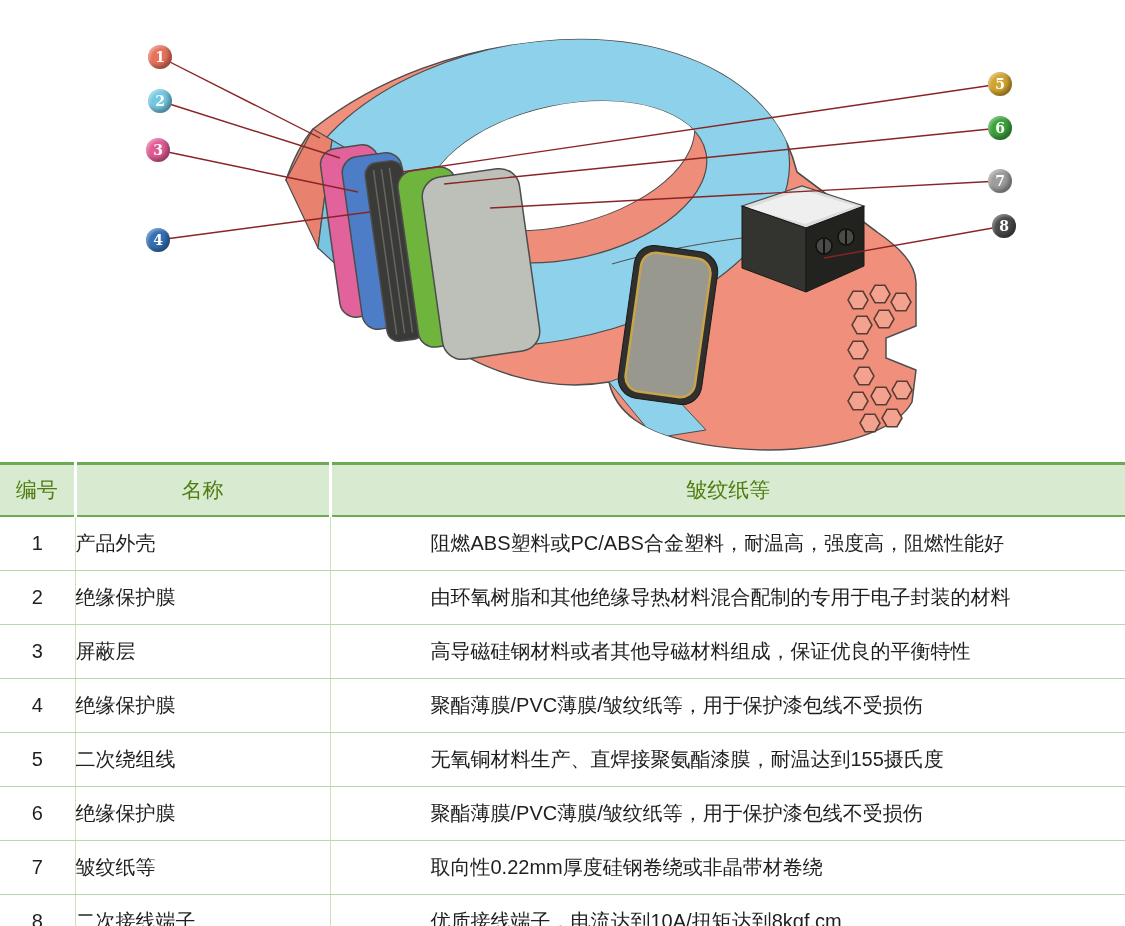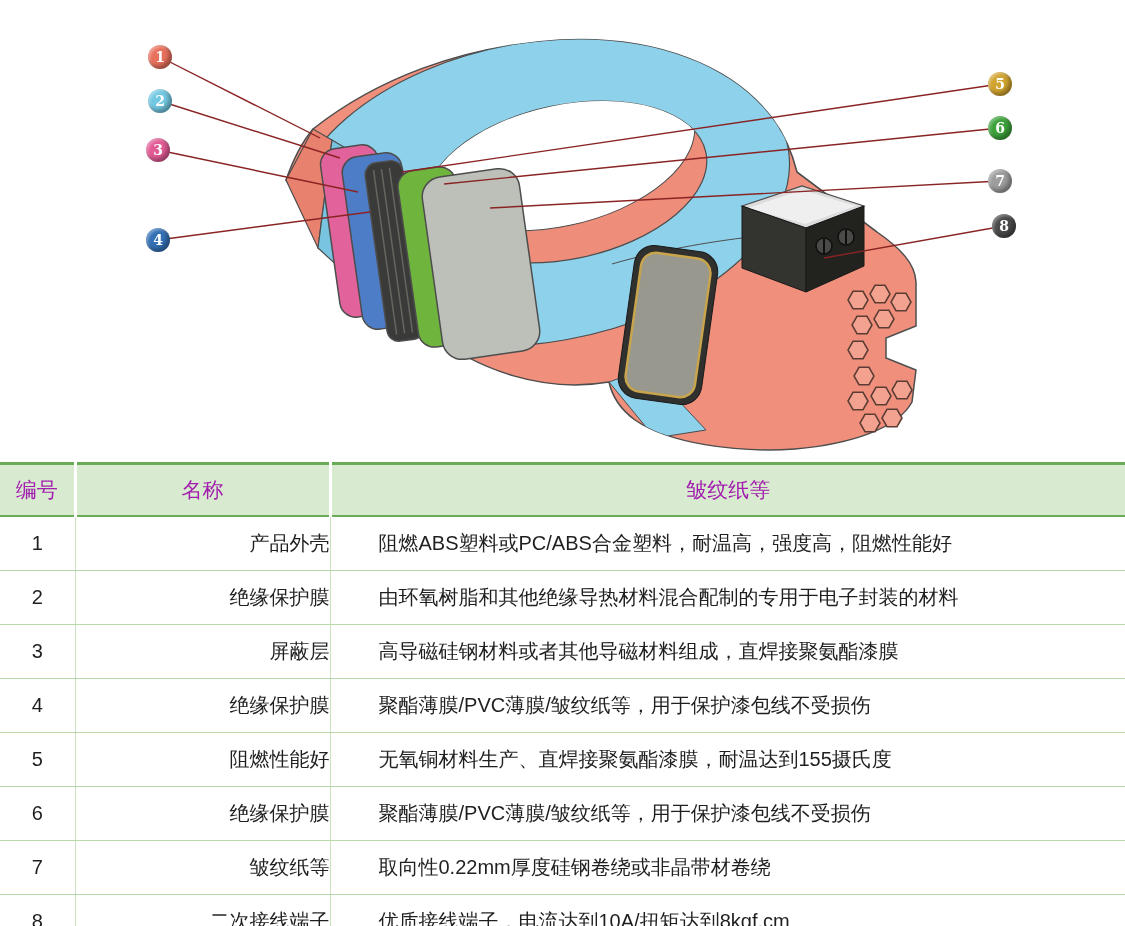--- a/index.html
+++ b/index.html
@@ -20,35 +20,35 @@
     position: absolute; width: 24px; height: 24px; border-radius: 50%;
     color: #fff; font-family: "DejaVu Serif", serif; font-weight: bold;
     font-size: 14px; line-height: 24px; text-align: center;
     box-shadow: inset -3px -3px 4px rgba(0,0,0,.35), inset 2px 2px 3px rgba(255,255,255,.35);
   }
 
   
   table.parts { width: 1125px; border-collapse: collapse; table-layout: fixed; }
   .parts th {
     background: #d8eacf;
-    font-weight: normal; font-size: 21px; color: #a21caf;
+    font-weight: normal; font-size: 21px; color: #4d7c0f;
     padding: 11px 0;
     border-top: 3px solid #6aab55;
     border-bottom: 2px solid #6aab55;
     text-align: center;
   }
   .parts th.sep { border-right: 3px solid #ffffff; }
   .parts td {
     font-size: 20px; padding: 13px 0;
     border-bottom: 1.5px solid #b7d8a8;
     vertical-align: middle;
   }
   .parts td.col-id { text-align: center; border-right: 1px solid #cbe2bf; }
-  .parts td.col-name { text-align: right; border-right: 1px solid #cbe2bf; }
-  .parts td.col-feature { text-align: left; padding-left: 48px; }
+  .parts td.col-name { text-align: left; border-right: 1px solid #cbe2bf; }
+  .parts td.col-feature { text-align: left; padding-left: 100px; }
 </style>
 </head>
 <body>
 
 <div class="page">
 
   <div class="diagram">
 
     <svg class="illustration" width="1125" height="462" viewBox="0 0 1125 462" xmlns="http://www.w3.org/2000/svg">
       <defs>
@@ -173,30 +173,30 @@
           <td class="col-feature">阻燃ABS塑料或PC/ABS合金塑料，耐温高，强度高，阻燃性能好</td>
         </tr>
         <tr>
           <td class="col-id">2</td>
           <td class="col-name">绝缘保护膜</td>
           <td class="col-feature">由环氧树脂和其他绝缘导热材料混合配制的专用于电子封装的材料</td>
         </tr>
         <tr>
           <td class="col-id">3</td>
           <td class="col-name">屏蔽层</td>
-          <td class="col-feature">高导磁硅钢材料或者其他导磁材料组成，直焊接聚氨酯漆膜</td>
+          <td class="col-feature">高导磁硅钢材料或者其他导磁材料组成，保证优良的平衡特性</td>
         </tr>
         <tr>
           <td class="col-id">4</td>
           <td class="col-name">绝缘保护膜</td>
           <td class="col-feature">聚酯薄膜/PVC薄膜/皱纹纸等，用于保护漆包线不受损伤</td>
         </tr>
         <tr>
           <td class="col-id">5</td>
-          <td class="col-name">阻燃性能好</td>
+          <td class="col-name">二次绕组线</td>
           <td class="col-feature">无氧铜材料生产、直焊接聚氨酯漆膜，耐温达到155摄氏度</td>
         </tr>
         <tr>
           <td class="col-id">6</td>
           <td class="col-name">绝缘保护膜</td>
           <td class="col-feature">聚酯薄膜/PVC薄膜/皱纹纸等，用于保护漆包线不受损伤</td>
         </tr>
         <tr>
           <td class="col-id">7</td>
           <td class="col-name">皱纹纸等</td>

